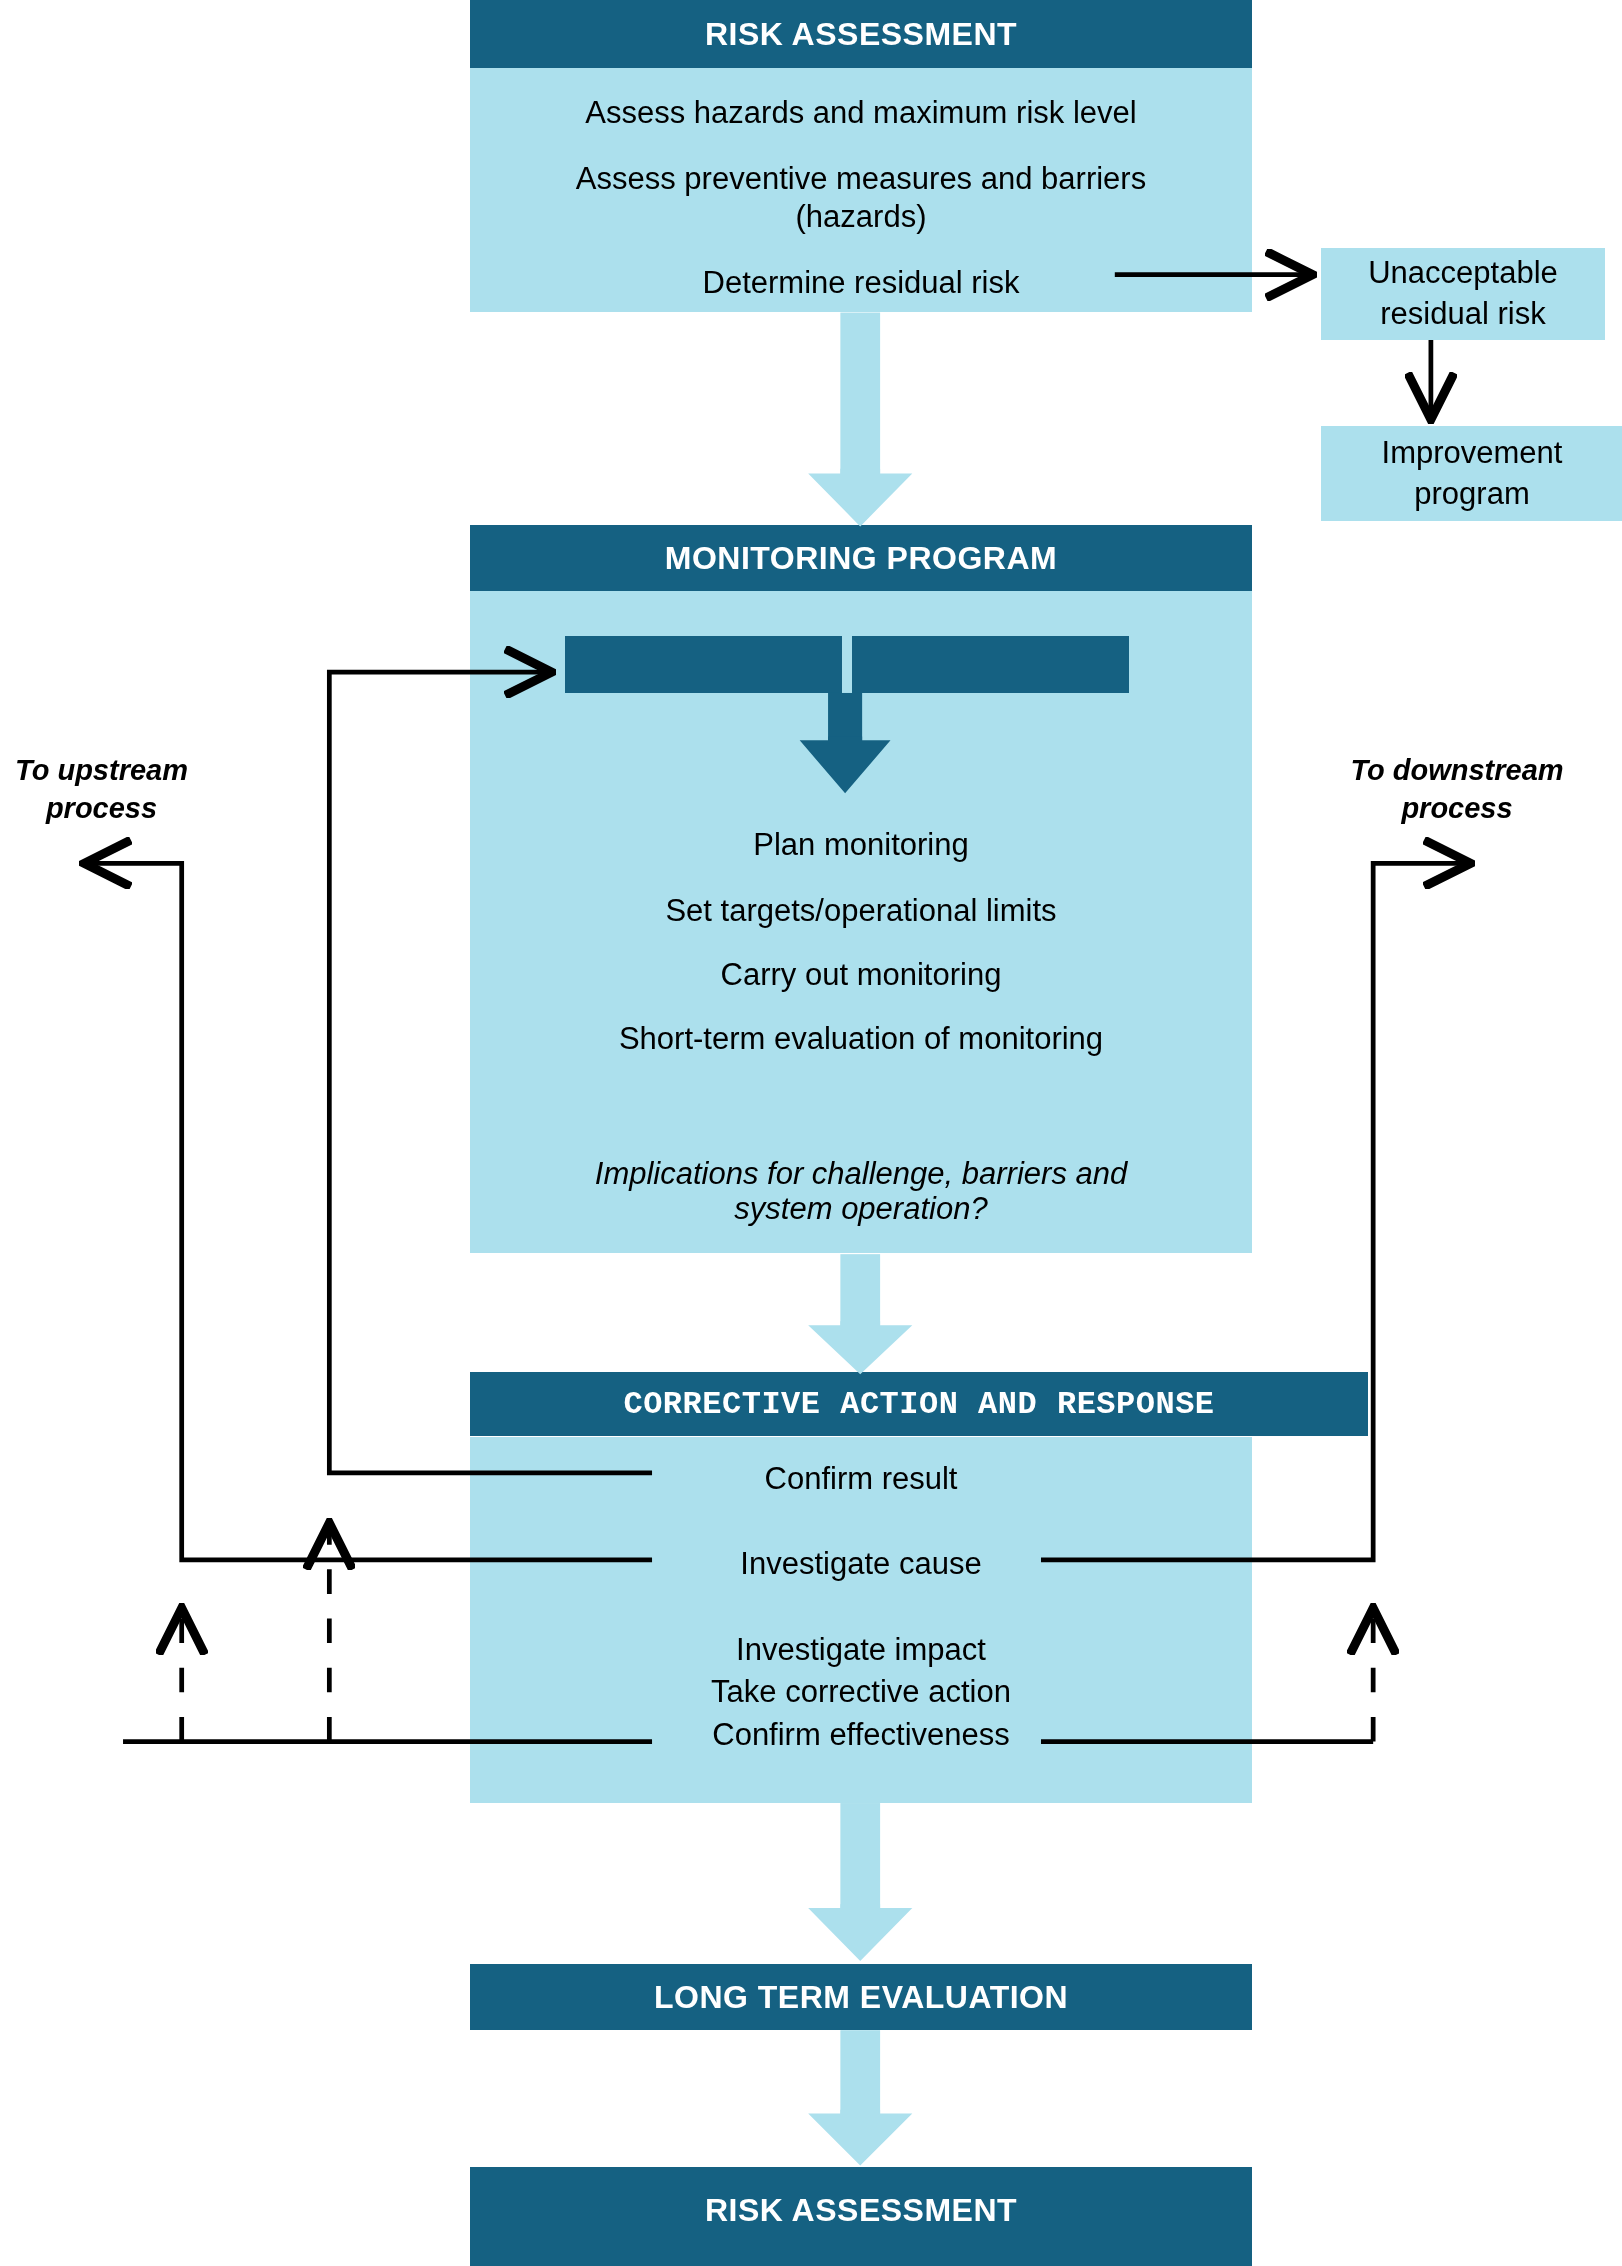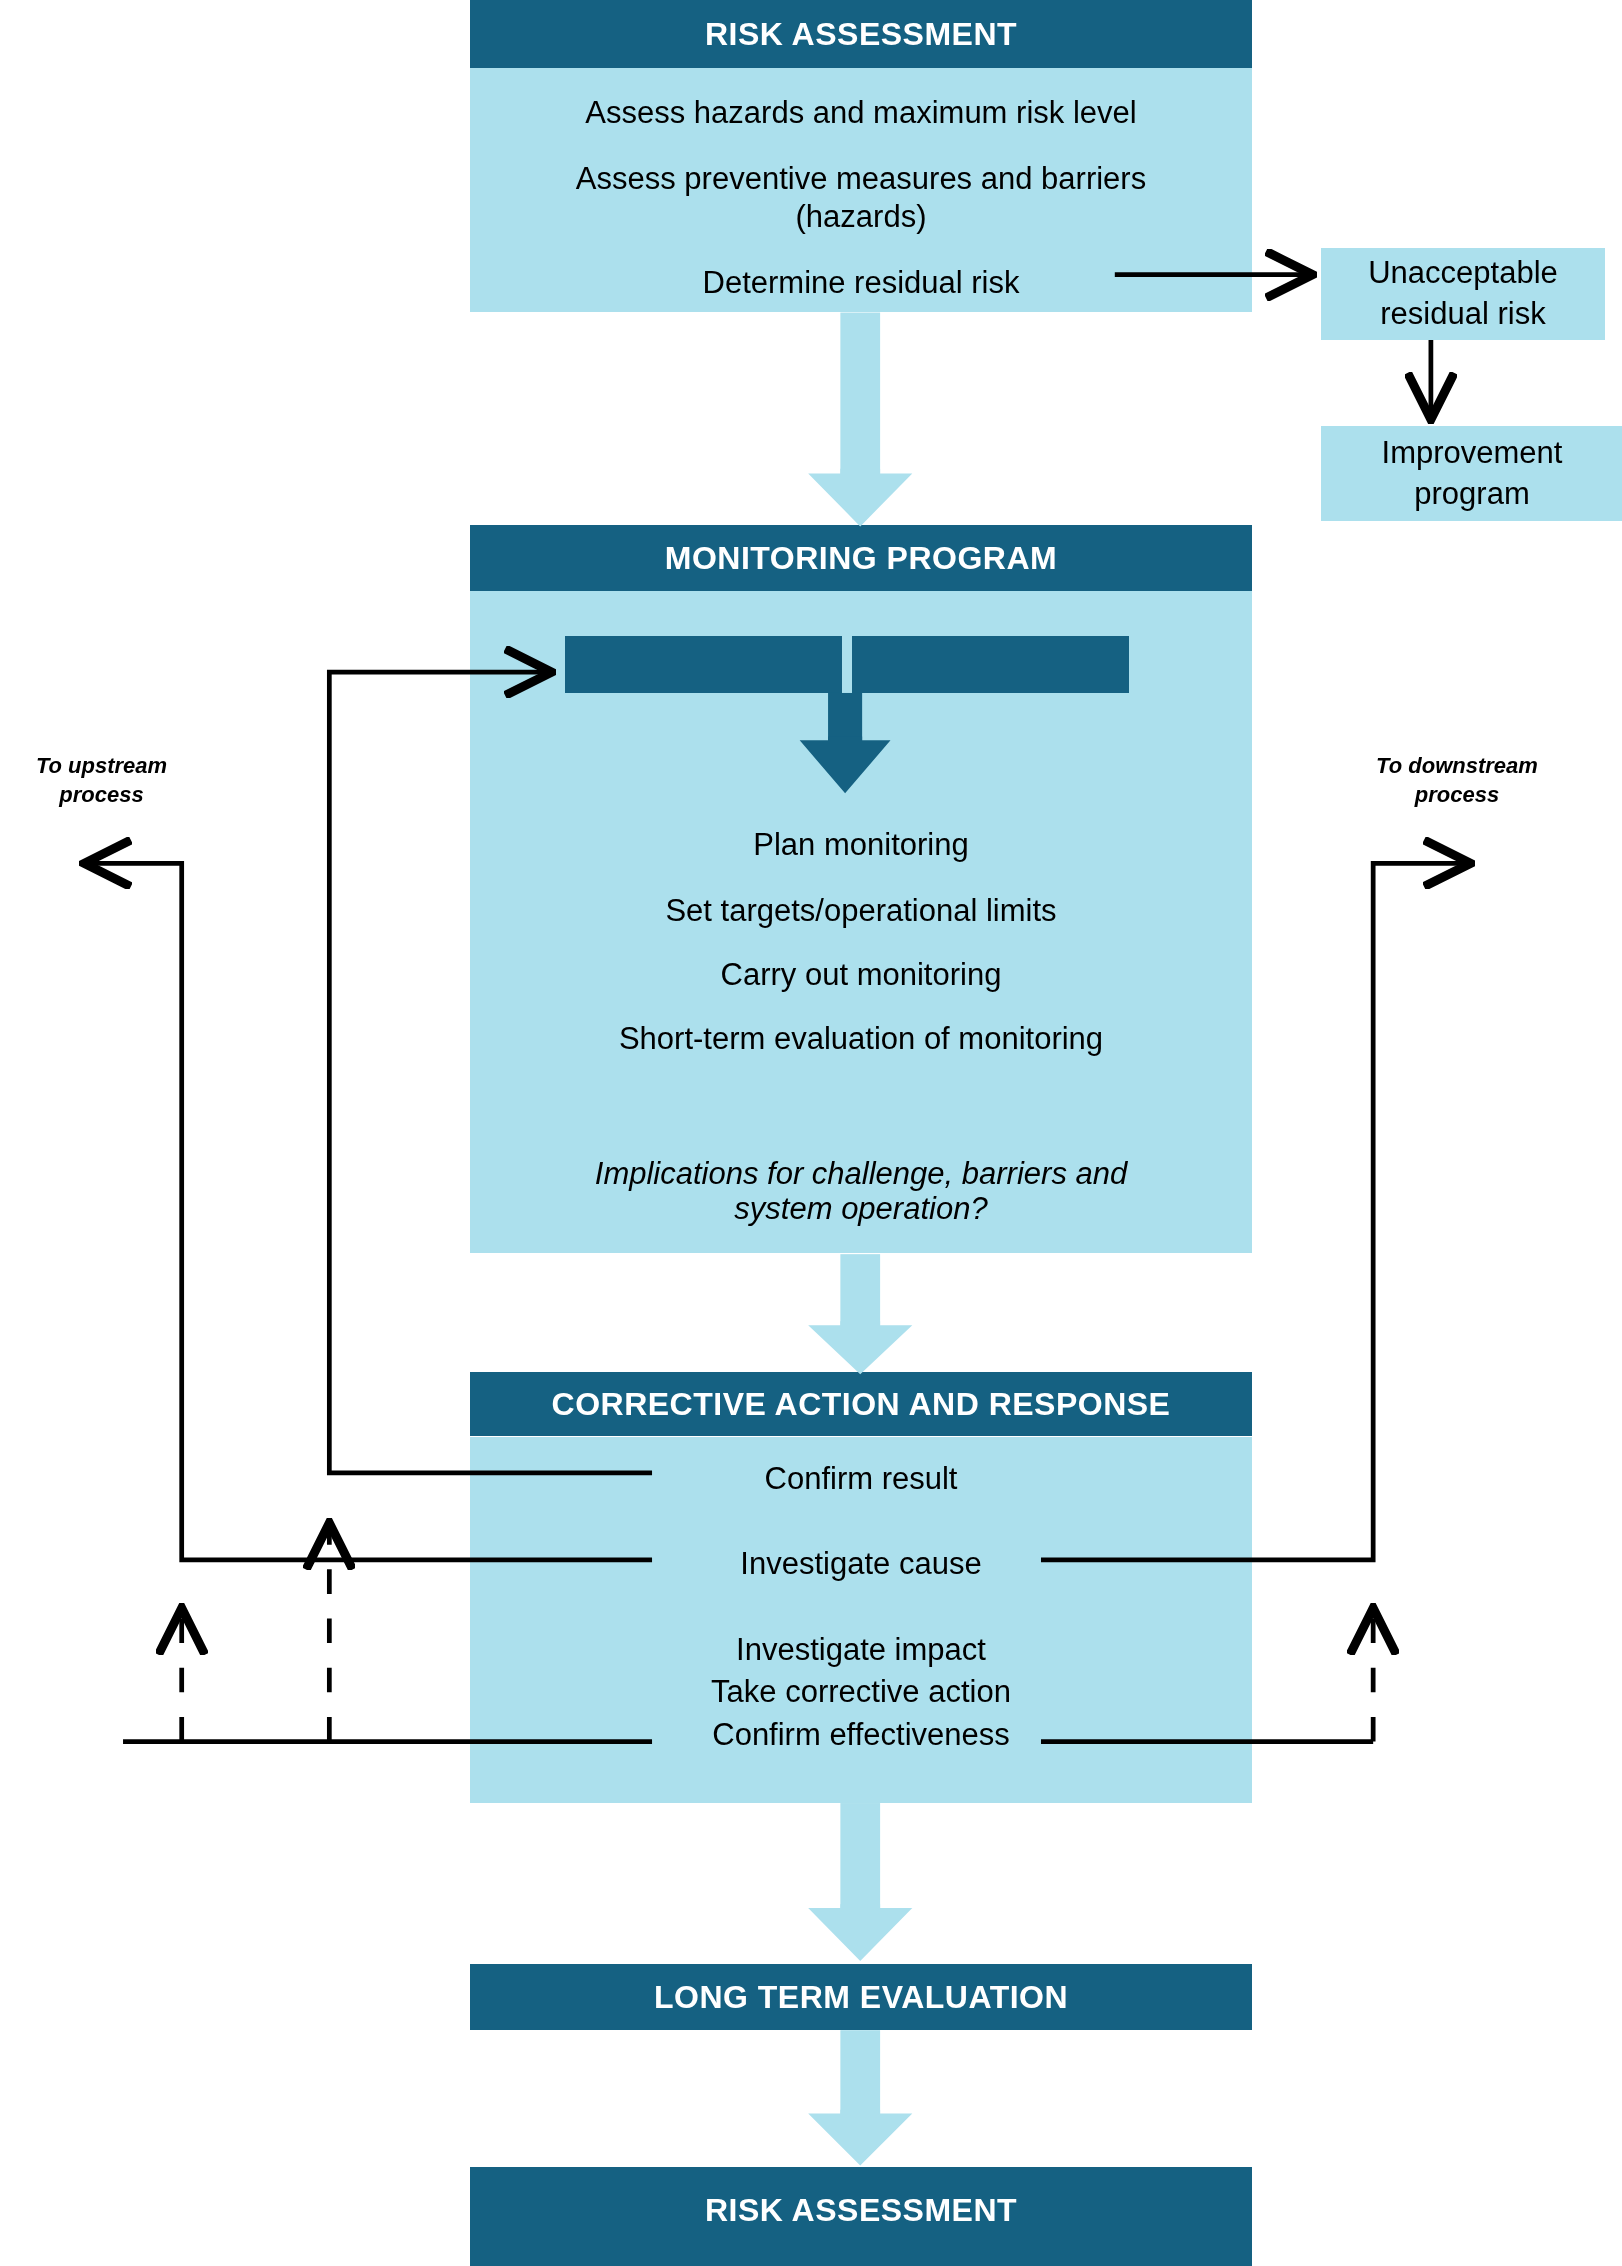--- a/index.html
+++ b/index.html
@@ -44,21 +44,21 @@
     width:782px;
     left:470px;
     text-align:center;
     font-size:31px;
     color:#000;
     line-height:1.28;
   }
   .line-txt.ital{font-style:italic;}
   .side-label{
     position:absolute;
-    font-size:22px;
+    font-size:29px;
     font-weight:bold;
     font-style:italic;
     color:#000;
     text-align:center;
     line-height:1.3;
   }
   svg.overlay{
     position:absolute;
     left:0;top:0;
     width:1623px;height:2267px;
@@ -115,21 +115,21 @@
   <div class="side-label" style="left:0px;top:752px;width:203px;">
     <span>To upstream</span><br>
     <span>process</span>
   </div>
   <div class="side-label" style="left:1320px;top:752px;width:274px;">
     <span>To downstream</span><br>
     <span>process</span>
   </div>
 
   <div class="body-box" style="left:470px;top:1437px;width:782px;height:366px;"></div>
-  <div class="hdr" style="left:470px;top:1372px;width:782px;height:64px;">
+  <div class="hdr" style="left:470px;top:1372px;width:898px;height:64px;font-family:Liberation Mono, monospace;">
     <span>CORRECTIVE ACTION AND RESPONSE</span>
   </div>
 
   <div class="line-txt" style="top:1459px;">Confirm result</div>
   <div class="line-txt" style="top:1544px;">Investigate cause</div>
   <div class="line-txt" style="top:1630px;">Investigate impact</div>
   <div class="line-txt" style="top:1672px;">Take corrective action</div>
   <div class="line-txt" style="top:1715px;">Confirm effectiveness</div>
 
   <div class="hdr" style="left:470px;top:1964px;width:782px;height:66px;">

